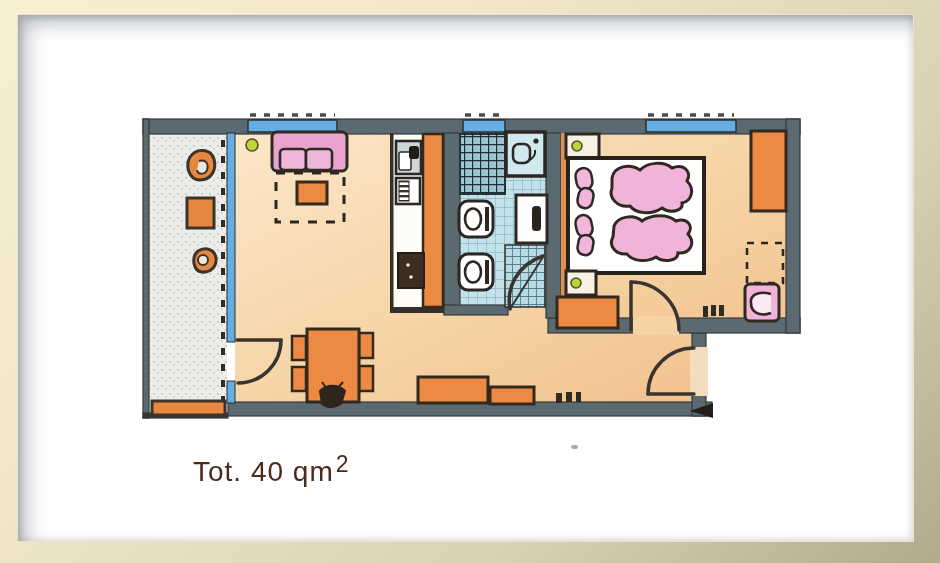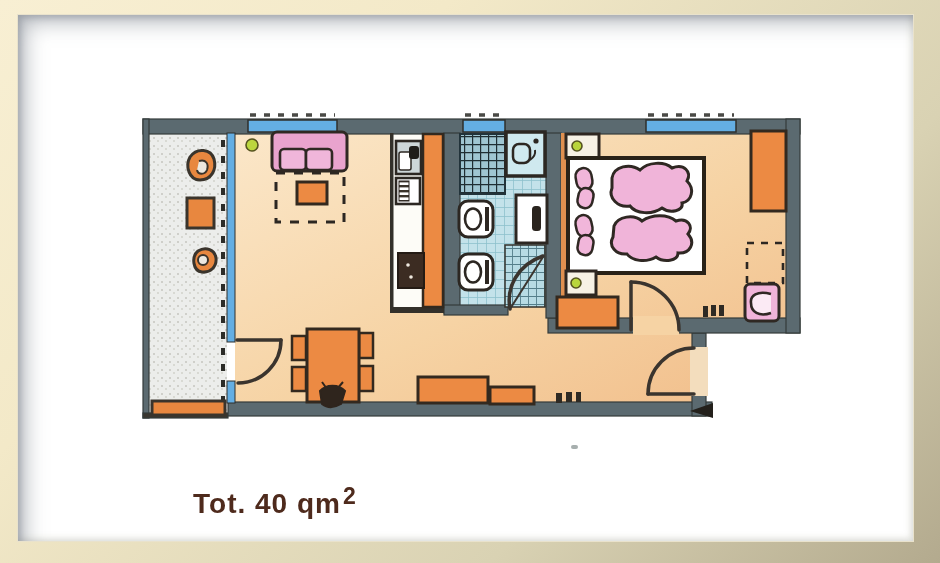--- a/index.html
+++ b/index.html
@@ -13,22 +13,22 @@
     position:absolute;left:17px;top:14px;right:26px;bottom:21px;
     background:#ffffff;
     border:1px solid #e9e2cc;
     box-shadow:
       inset 14px 14px 22px -8px rgba(110,116,128,.55),
       inset 3px 3px 6px rgba(120,126,138,.35),
       inset -3px -3px 6px rgba(160,158,140,.25);
   }
   #plan-svg{position:absolute;left:0;top:0;}
   #caption{
-    position:absolute;left:193px;top:488px;
-    color:#4e2a1c;font-weight:bold;font-size:28px;letter-spacing:1px;
+    position:absolute;left:193px;top:456px;
+    color:#4e2a1c;font-weight:normal;font-size:28px;letter-spacing:1px;
     white-space:nowrap;
   }
   #caption .sup{font-size:23px;position:relative;top:-9px;margin-left:2px;}
 </style>
 </head>
 <body>
 
 <div id="stage">
   <div id="paper"></div>
 

